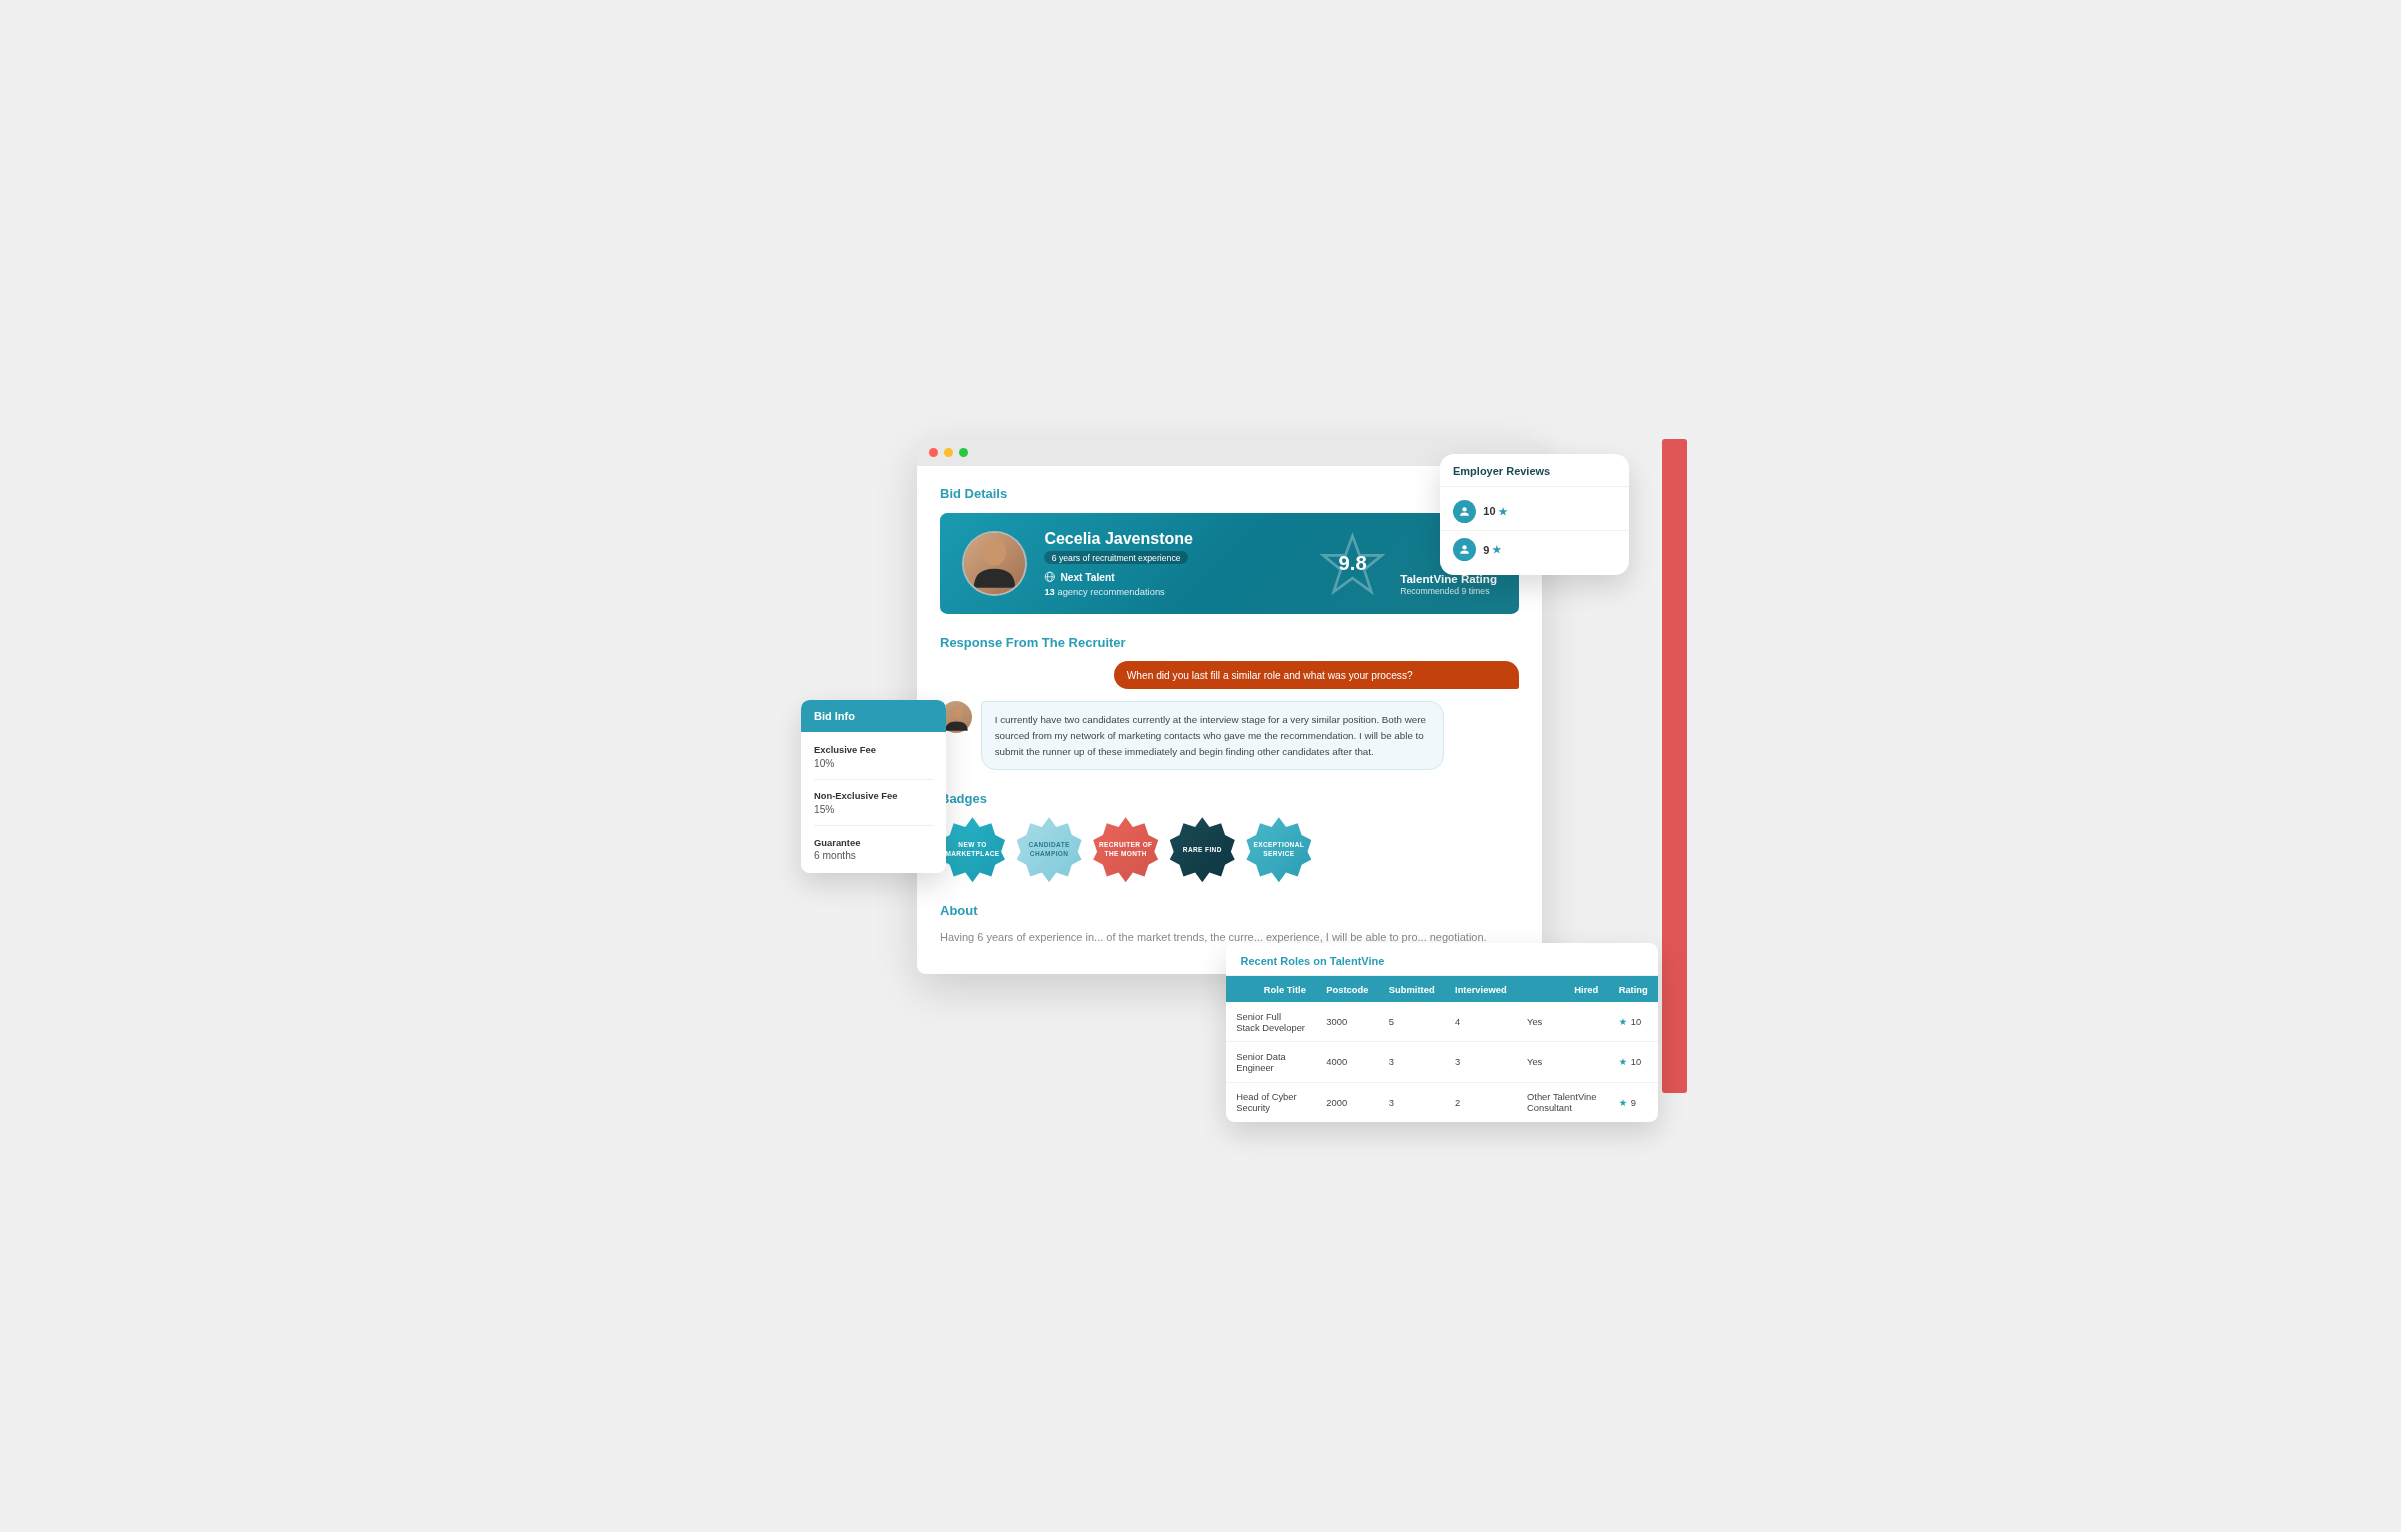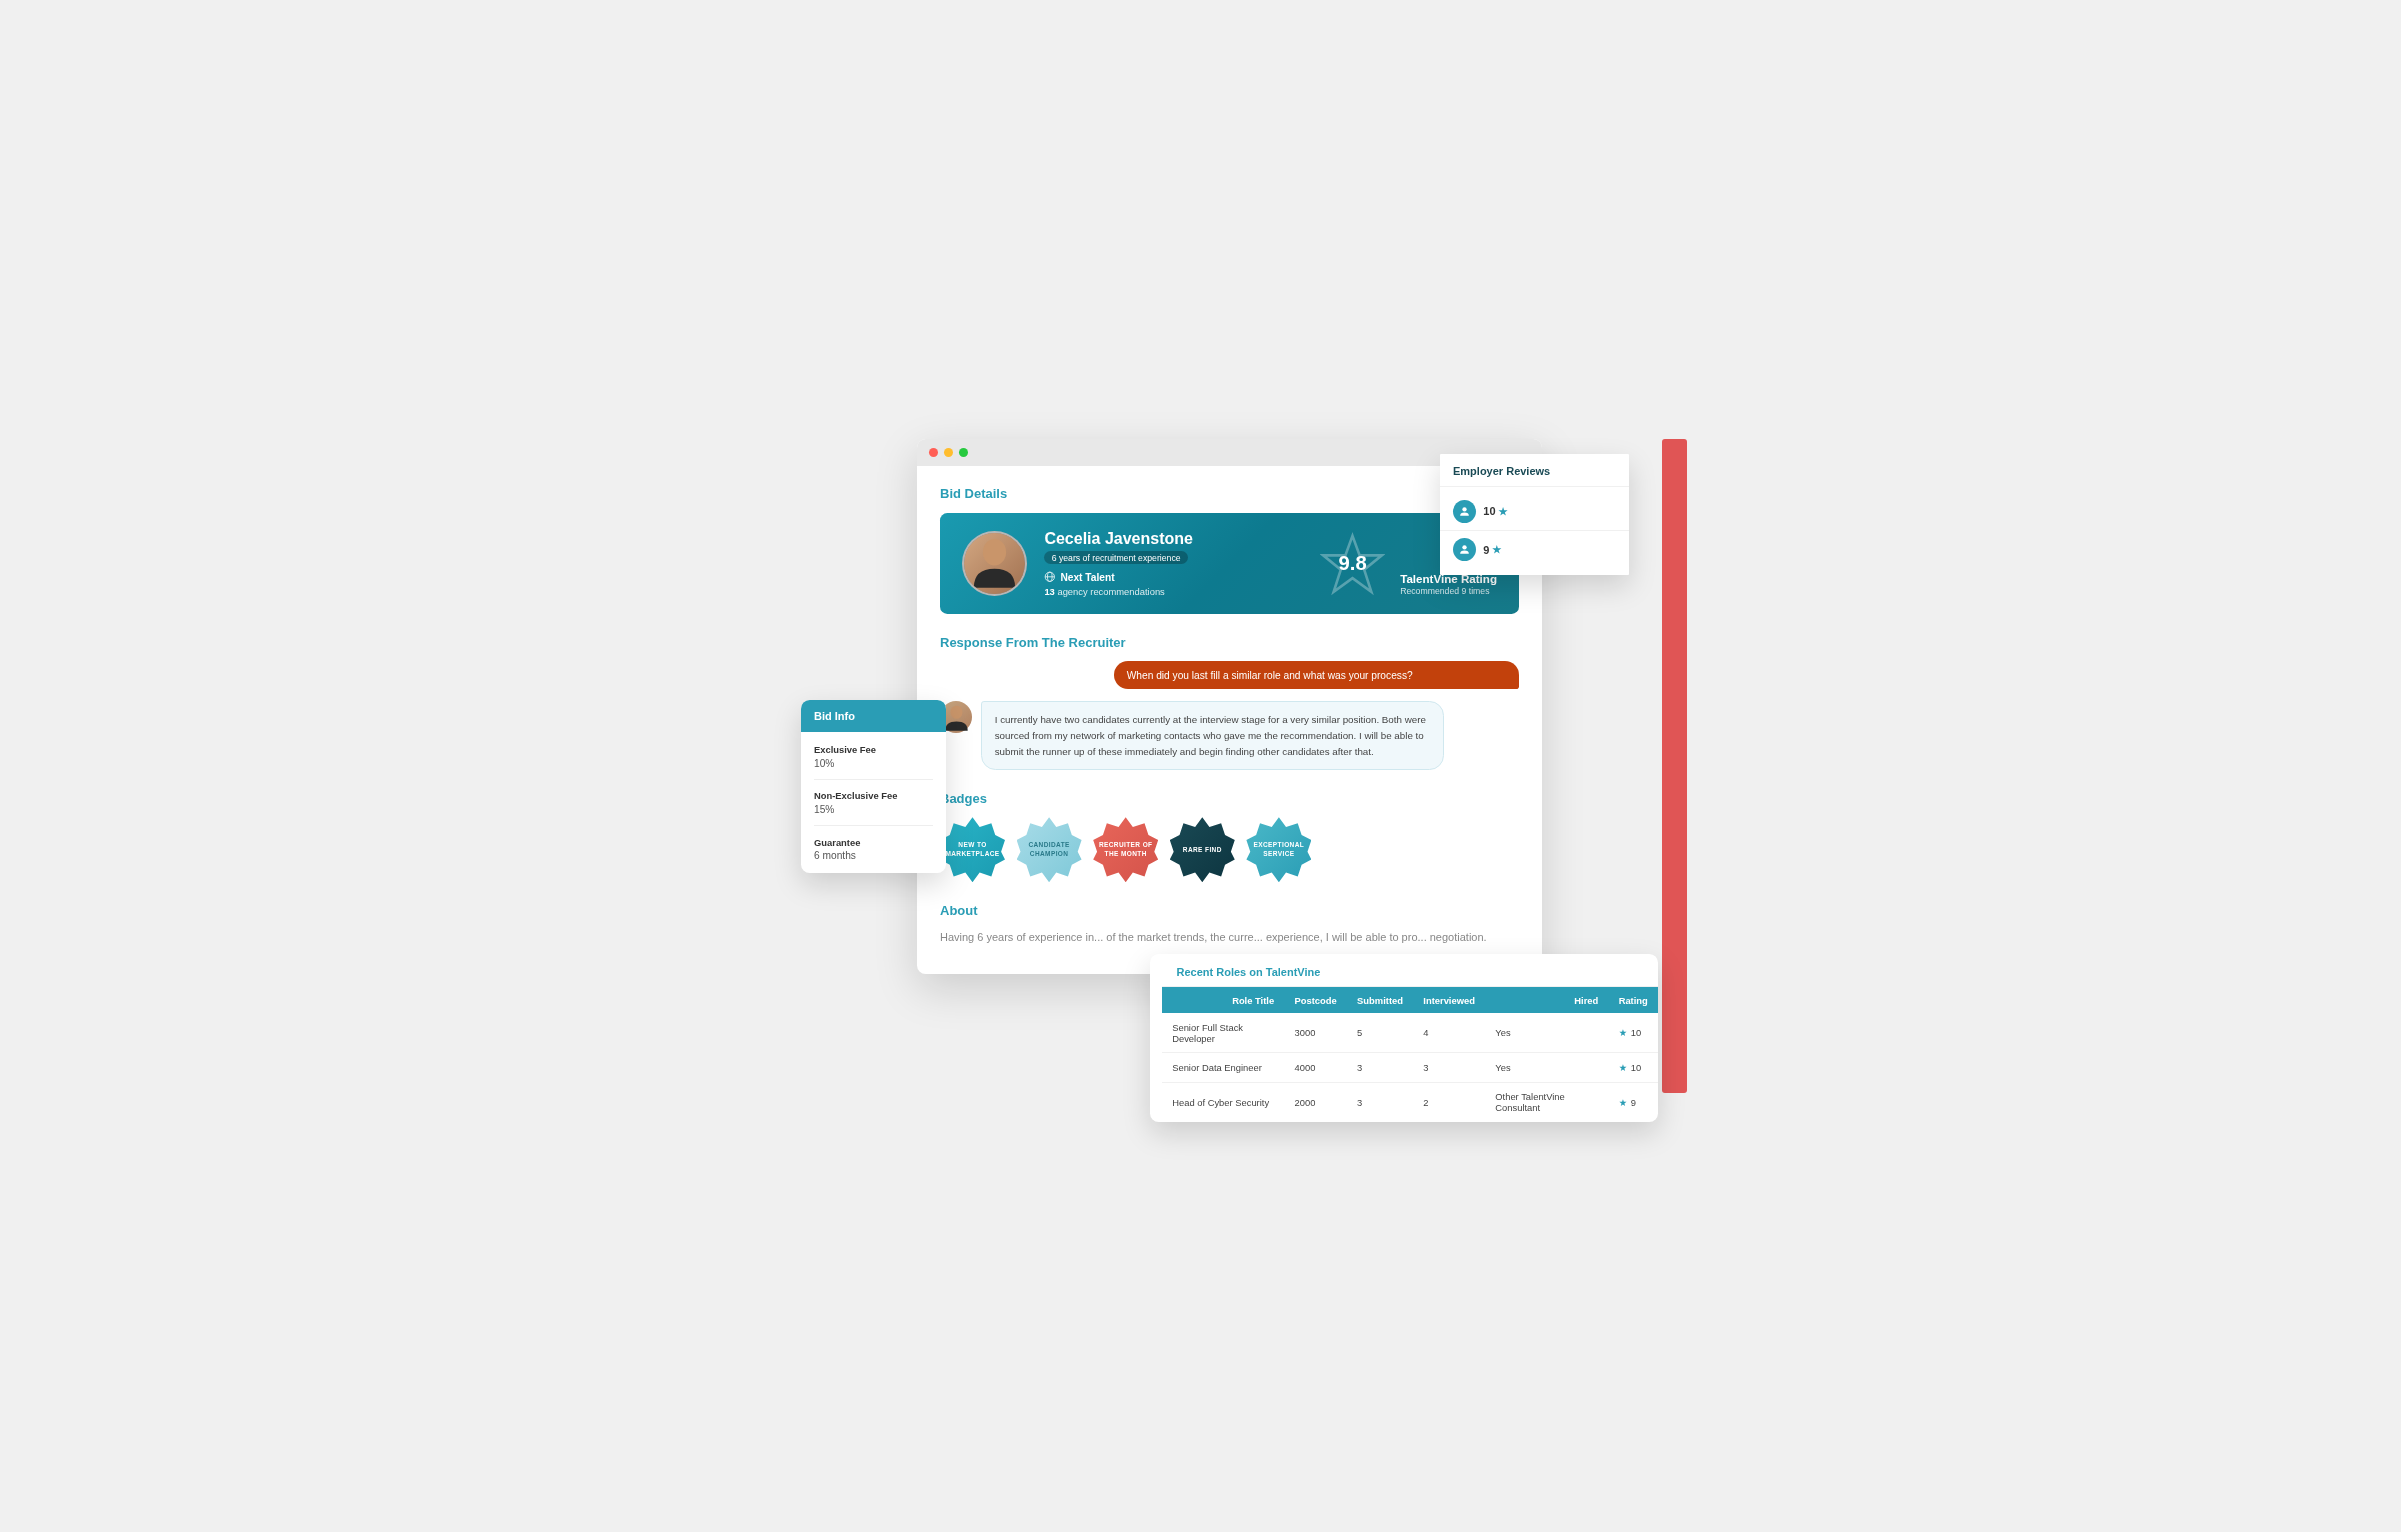--- a/index.html
+++ b/index.html
@@ -340,21 +340,21 @@
       color: #555;
     }
 
     
     .employer-reviews-panel {
       position: absolute;
       right: -29px;
       top: 14.5px;
       width: 189px;
       background: #fff;
-      border-radius: 1px;
+      border-radius: 14px;
       box-shadow: 0 11px 29px rgba(0,0,0,0.15);
       overflow: hidden;
       z-index: 10;
     }
 
     .reviews-header {
       padding: 11.6px 13px 8.7px;
       font-size: 11px;
       font-weight: 700;
       color: #1a4a55;
@@ -406,27 +406,26 @@
     .review-star {
       color: #2a9db5;
       font-size: 10.2px;
     }
 
     
     .recent-roles-panel {
       position: absolute;
       right: -58px;
       bottom: -29px;
-      width: 508px;
+      width: 432px;
       background: #fff;
       border-radius: 8.7px;
       box-shadow: 0 11px 29px rgba(0,0,0,0.15);
       overflow: hidden;
       z-index: 10;
-      padding-left: 12px;
     }
 
     .roles-header {
       padding: 11.6px 14.5px 8.7px;
       font-size: 11px;
       font-weight: 700;
       color: #2a9db5;
       border-bottom: 1.5px solid #f0f0f0;
     }
 

